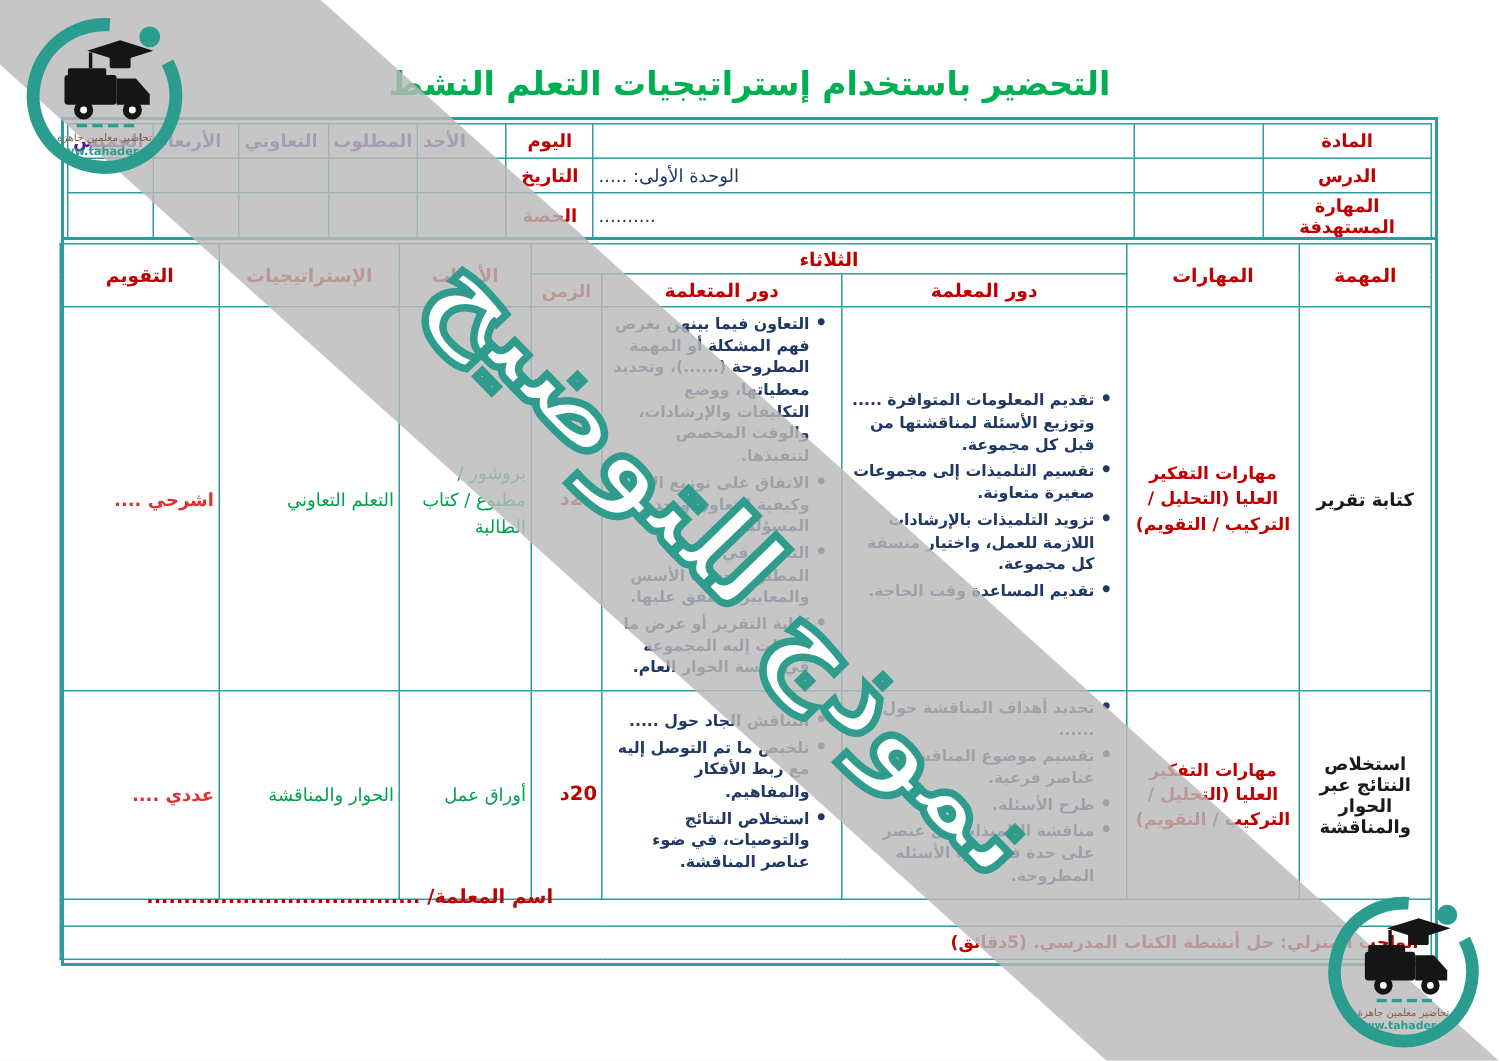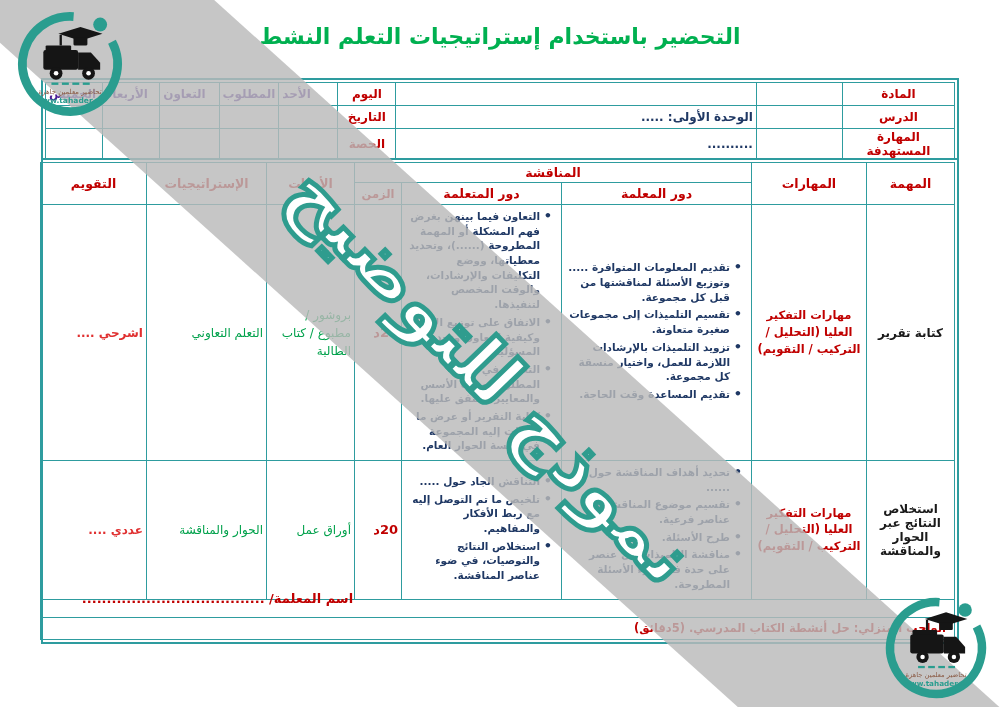--- a/index.html
+++ b/index.html
@@ -1,47 +1,47 @@
 <!DOCTYPE html>
 <html lang="ar" dir="rtl"><head>
 <meta charset="utf-8">
 <style>
   * { box-sizing: border-box; }
   html,body { margin:0; padding:0; }
   body { background:#e9e9e9; font-family:"DejaVu Sans","Liberation Sans",sans-serif; }
   .page { position:relative; width:1000px; height:707px; background:#ffffff; overflow:hidden; direction:rtl; }
 
-  .title { position:absolute; top:24px; left:0; width:1000px; text-align:center;
+  .title { position:absolute; top:44px; left:0; width:1000px; text-align:center;
            font-size:22px; font-weight:bold; color:#00b050; z-index:2; }
 
   .tbl-wrap { position:absolute; border:2px solid #2e9c9f; padding:2px; background:#fff; z-index:1; }
   #info-wrap { left:41px; top:78px; width:918px; }
   #main-wrap { left:41px; top:158px; width:918px; }
 
   table { border-collapse:collapse; width:100%; table-layout:fixed; }
   td, th { border:1px solid #2e9c9f; padding:1px 3px; vertical-align:middle; overflow:hidden; }
 
   .lbl   { color:#c00000; font-weight:bold; font-size:12px; text-align:center; }
   .day-h { color:#4c1d95; font-weight:bold; font-size:12px; text-align:left; }
-  .navy  { color:#1f3864; font-weight:bold; font-size:12px; text-align:right; }
+  .navy  { color:#1f3864; font-weight:normal; font-size:12px; text-align:left; }
   .hdr   { color:#c00000; font-weight:bold; font-size:12.5px; text-align:center; }
   .task  { color:#1a1a1a; font-weight:bold; font-size:12px; text-align:center;margin-top:38px; }
   .skill { color:#c00000; font-weight:bold; font-size:11.5px; text-align:center; line-height:1.45; }
   .green { color:#00a14b; font-weight:normal; font-size:12px; text-align:right; line-height:1.5; }
   .redv  { color:#e03030; font-weight:bold; font-size:12px; text-align:right; }
   .time  { color:#c00000; font-weight:bold; font-size:13px; text-align:center;padding-left:28px; }
 
   ul.blist { list-style:none; margin:0; padding:3px 5px 3px 3px; }
   ul.blist li { position:relative; padding-right:13px; text-align:right;
                 color:#1f3864; font-weight:bold; font-size:10.5px; line-height:1.4; margin-bottom:3px; }
   ul.blist li::before { content:"\2022"; position:absolute; right:1px; top:-2px; font-size:13px; color:#1f3864; }
 
   .hw-cell { text-align:right; padding-right:8px; color:#c00000; font-weight:bold; font-size:11.5px; }
 
-  .teacher-name { position:absolute; left:80px; top:591px; width:275px; text-align:center;
+  .teacher-name { position:absolute; left:96px; top:591px; width:275px; text-align:center;
                   color:#c00000; font-weight:bold; font-size:13px; z-index:2; direction:rtl; }
 
   .wm-band { position:absolute; left:-324px; top:266px; width:1600px; height:175px;
              background:rgba(185,185,185,0.82); transform:rotate(42deg); z-index:5; }
   .wm-text { position:absolute; left:125px; top:323px; width:700px; height:135px; z-index:6;
              transform:rotate(46deg); text-align:center; direction:rtl;
              font-size:76px; font-weight:bold; color:#ffffff; letter-spacing:2px;
              -webkit-text-stroke:5px #2f9c8e; text-shadow:0 0 2px #2f9c8e; white-space:nowrap; }
 
   .logo { position:absolute; z-index:7; }
@@ -70,21 +70,21 @@
           <col style="width:57px">
       </colgroup>
       <tbody>
           <tr style="height:23px">
         <td class="lbl">المادة</td>
         <td></td>
         <td></td>
         <td class="lbl">اليوم</td>
         <td class="day-h">الأحد</td>
         <td class="day-h">المطلوب</td>
-        <td class="day-h">التعاون</td>
+        <td class="day-h">التعاوني</td>
         <td class="day-h">الأربعاء</td>
         <td class="day-h">الخميس</td>
       </tr>
       <tr style="height:23px">
         <td class="lbl">الدرس</td>
         <td></td>
         <td class="navy">الوحدة الأولى: .....</td>
         <td class="lbl">التاريخ</td>
         <td></td>
         <td></td>
@@ -116,21 +116,21 @@
           <col style="width:160px">
         <col style="width:47px">
           <col style="width:88px">
           <col style="width:120px">
           <col style="width:106px">
       </colgroup>
       <tbody>
           <tr style="height:20px">
         <th class="hdr" rowspan="2">المهمة</th>
         <th class="hdr" rowspan="2">المهارات</th>
-        <th class="hdr" colspan="3">المناقشة</th>
+        <th class="hdr" colspan="3">الثلاثاء</th>
         <th class="hdr" rowspan="2">الأدوات</th>
         <th class="hdr" rowspan="2">الإستراتيجيات</th>
         <th class="hdr" rowspan="2">التقويم</th>
       </tr>
       <tr style="height:22px">
         <th class="hdr">دور المعلمة</th>
         <th class="hdr">دور المتعلمة</th>
         <th class="hdr" style="font-size:11.5px">الزمن</th>
       </tr>
 

